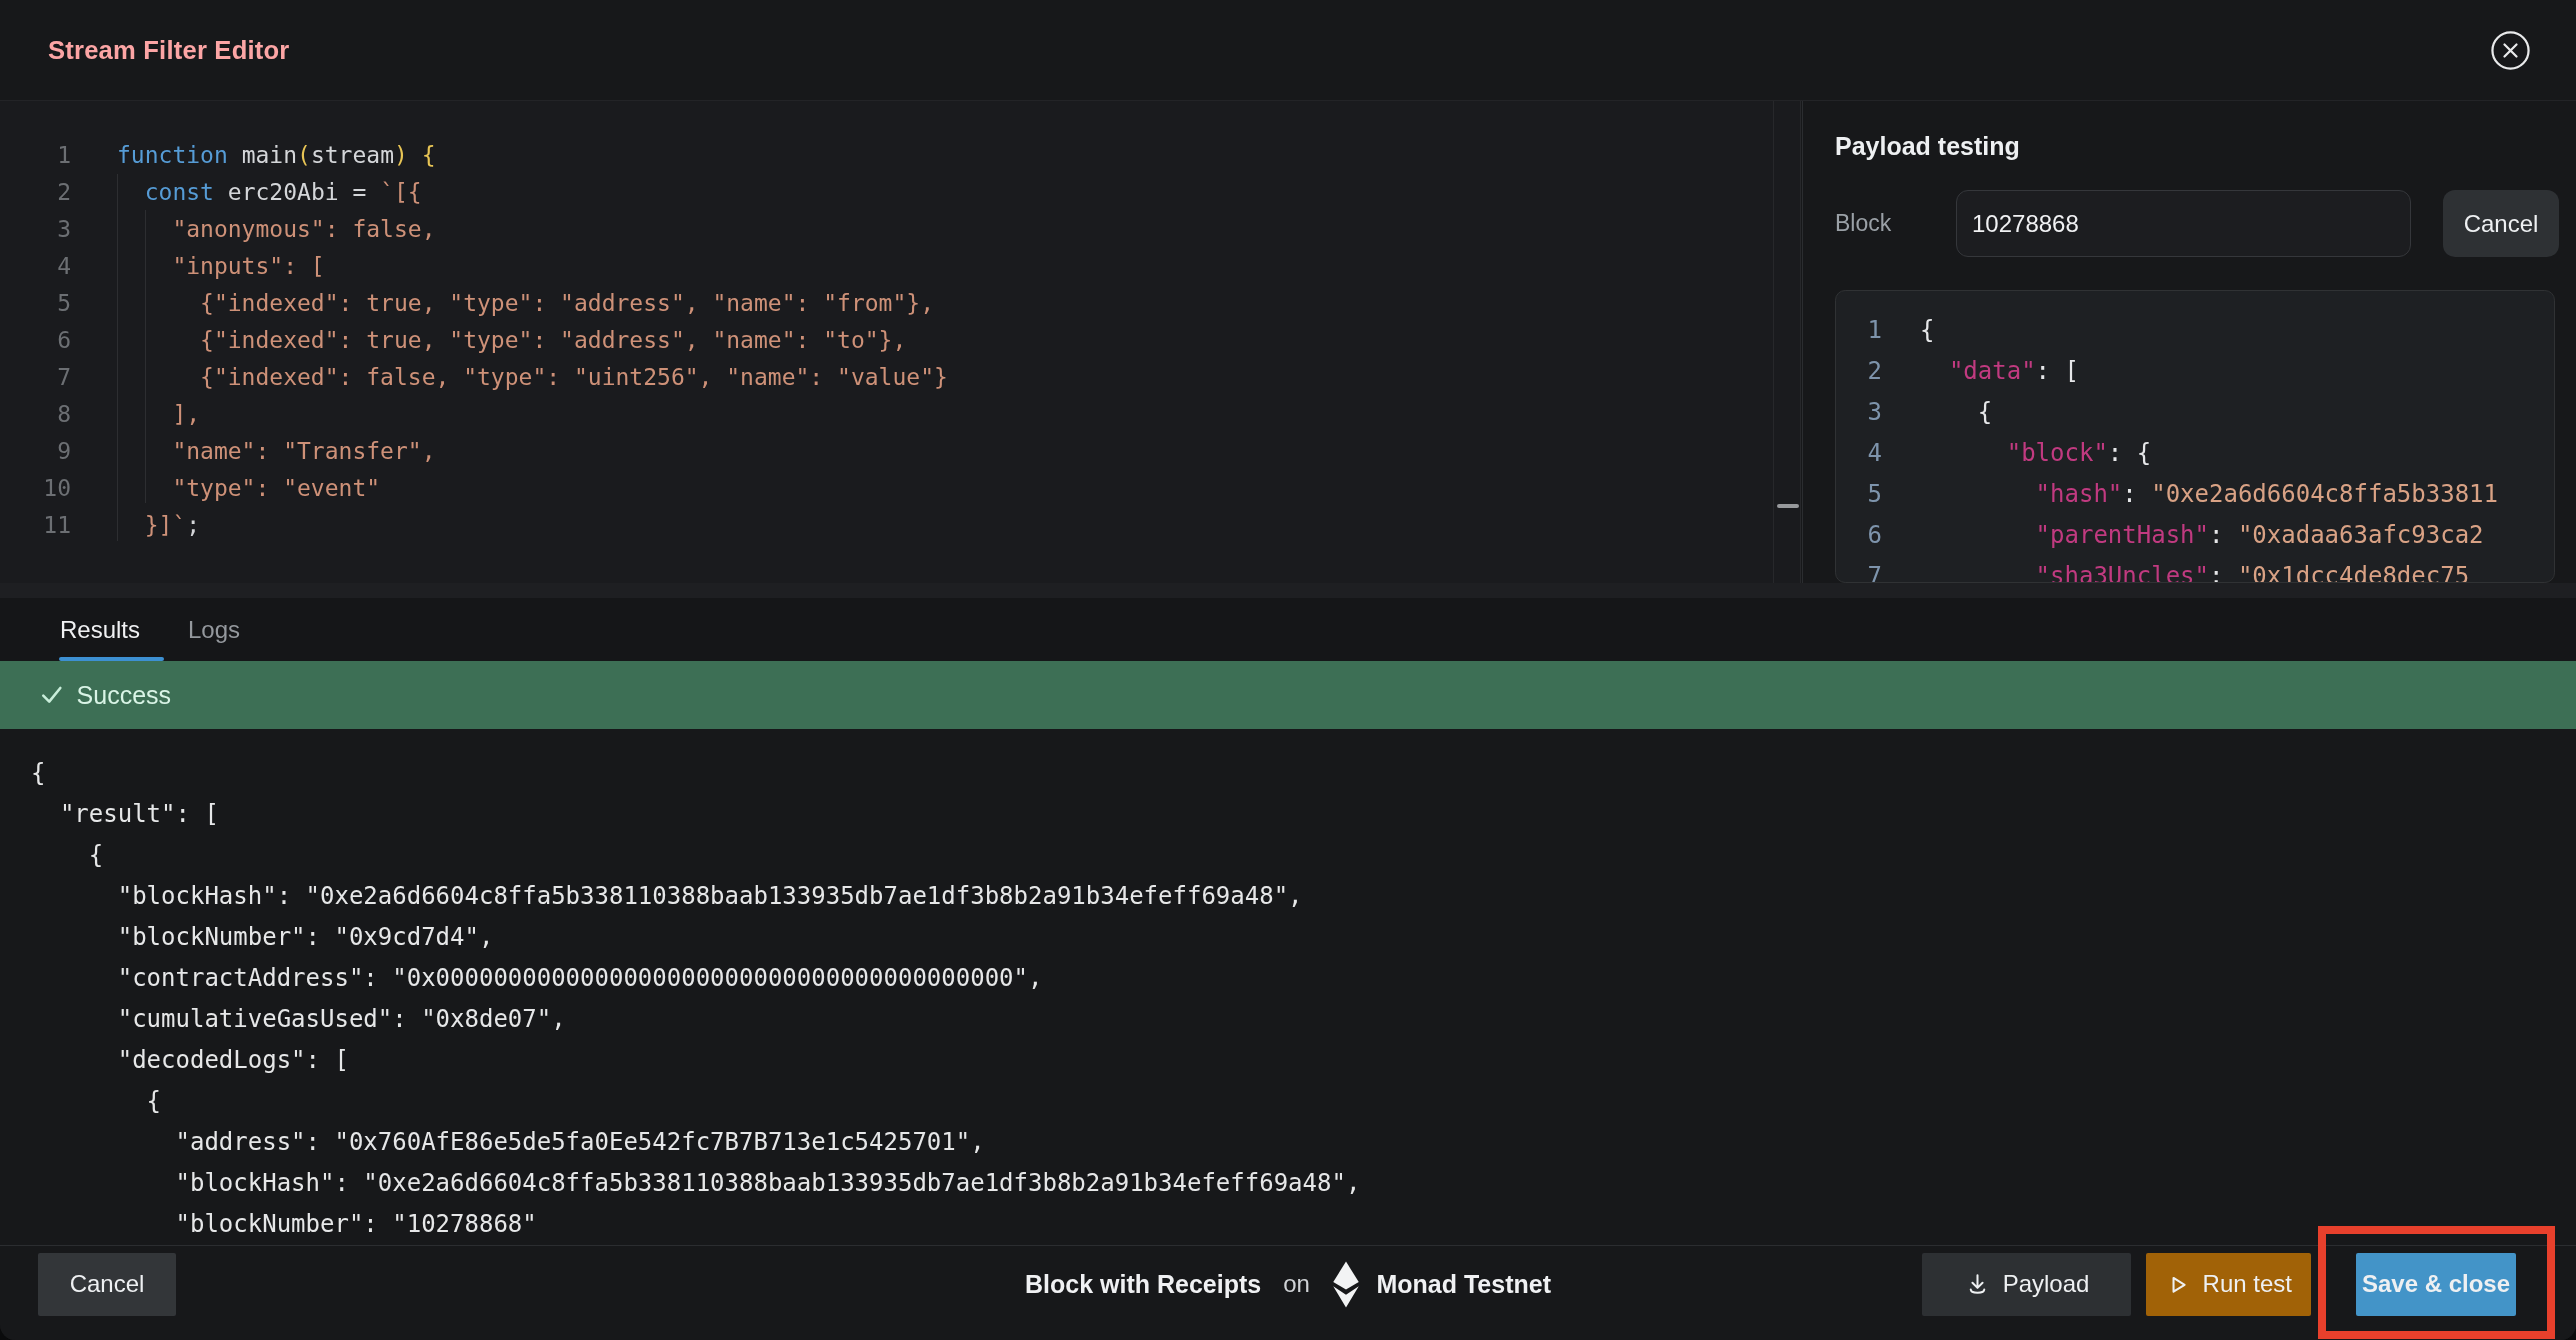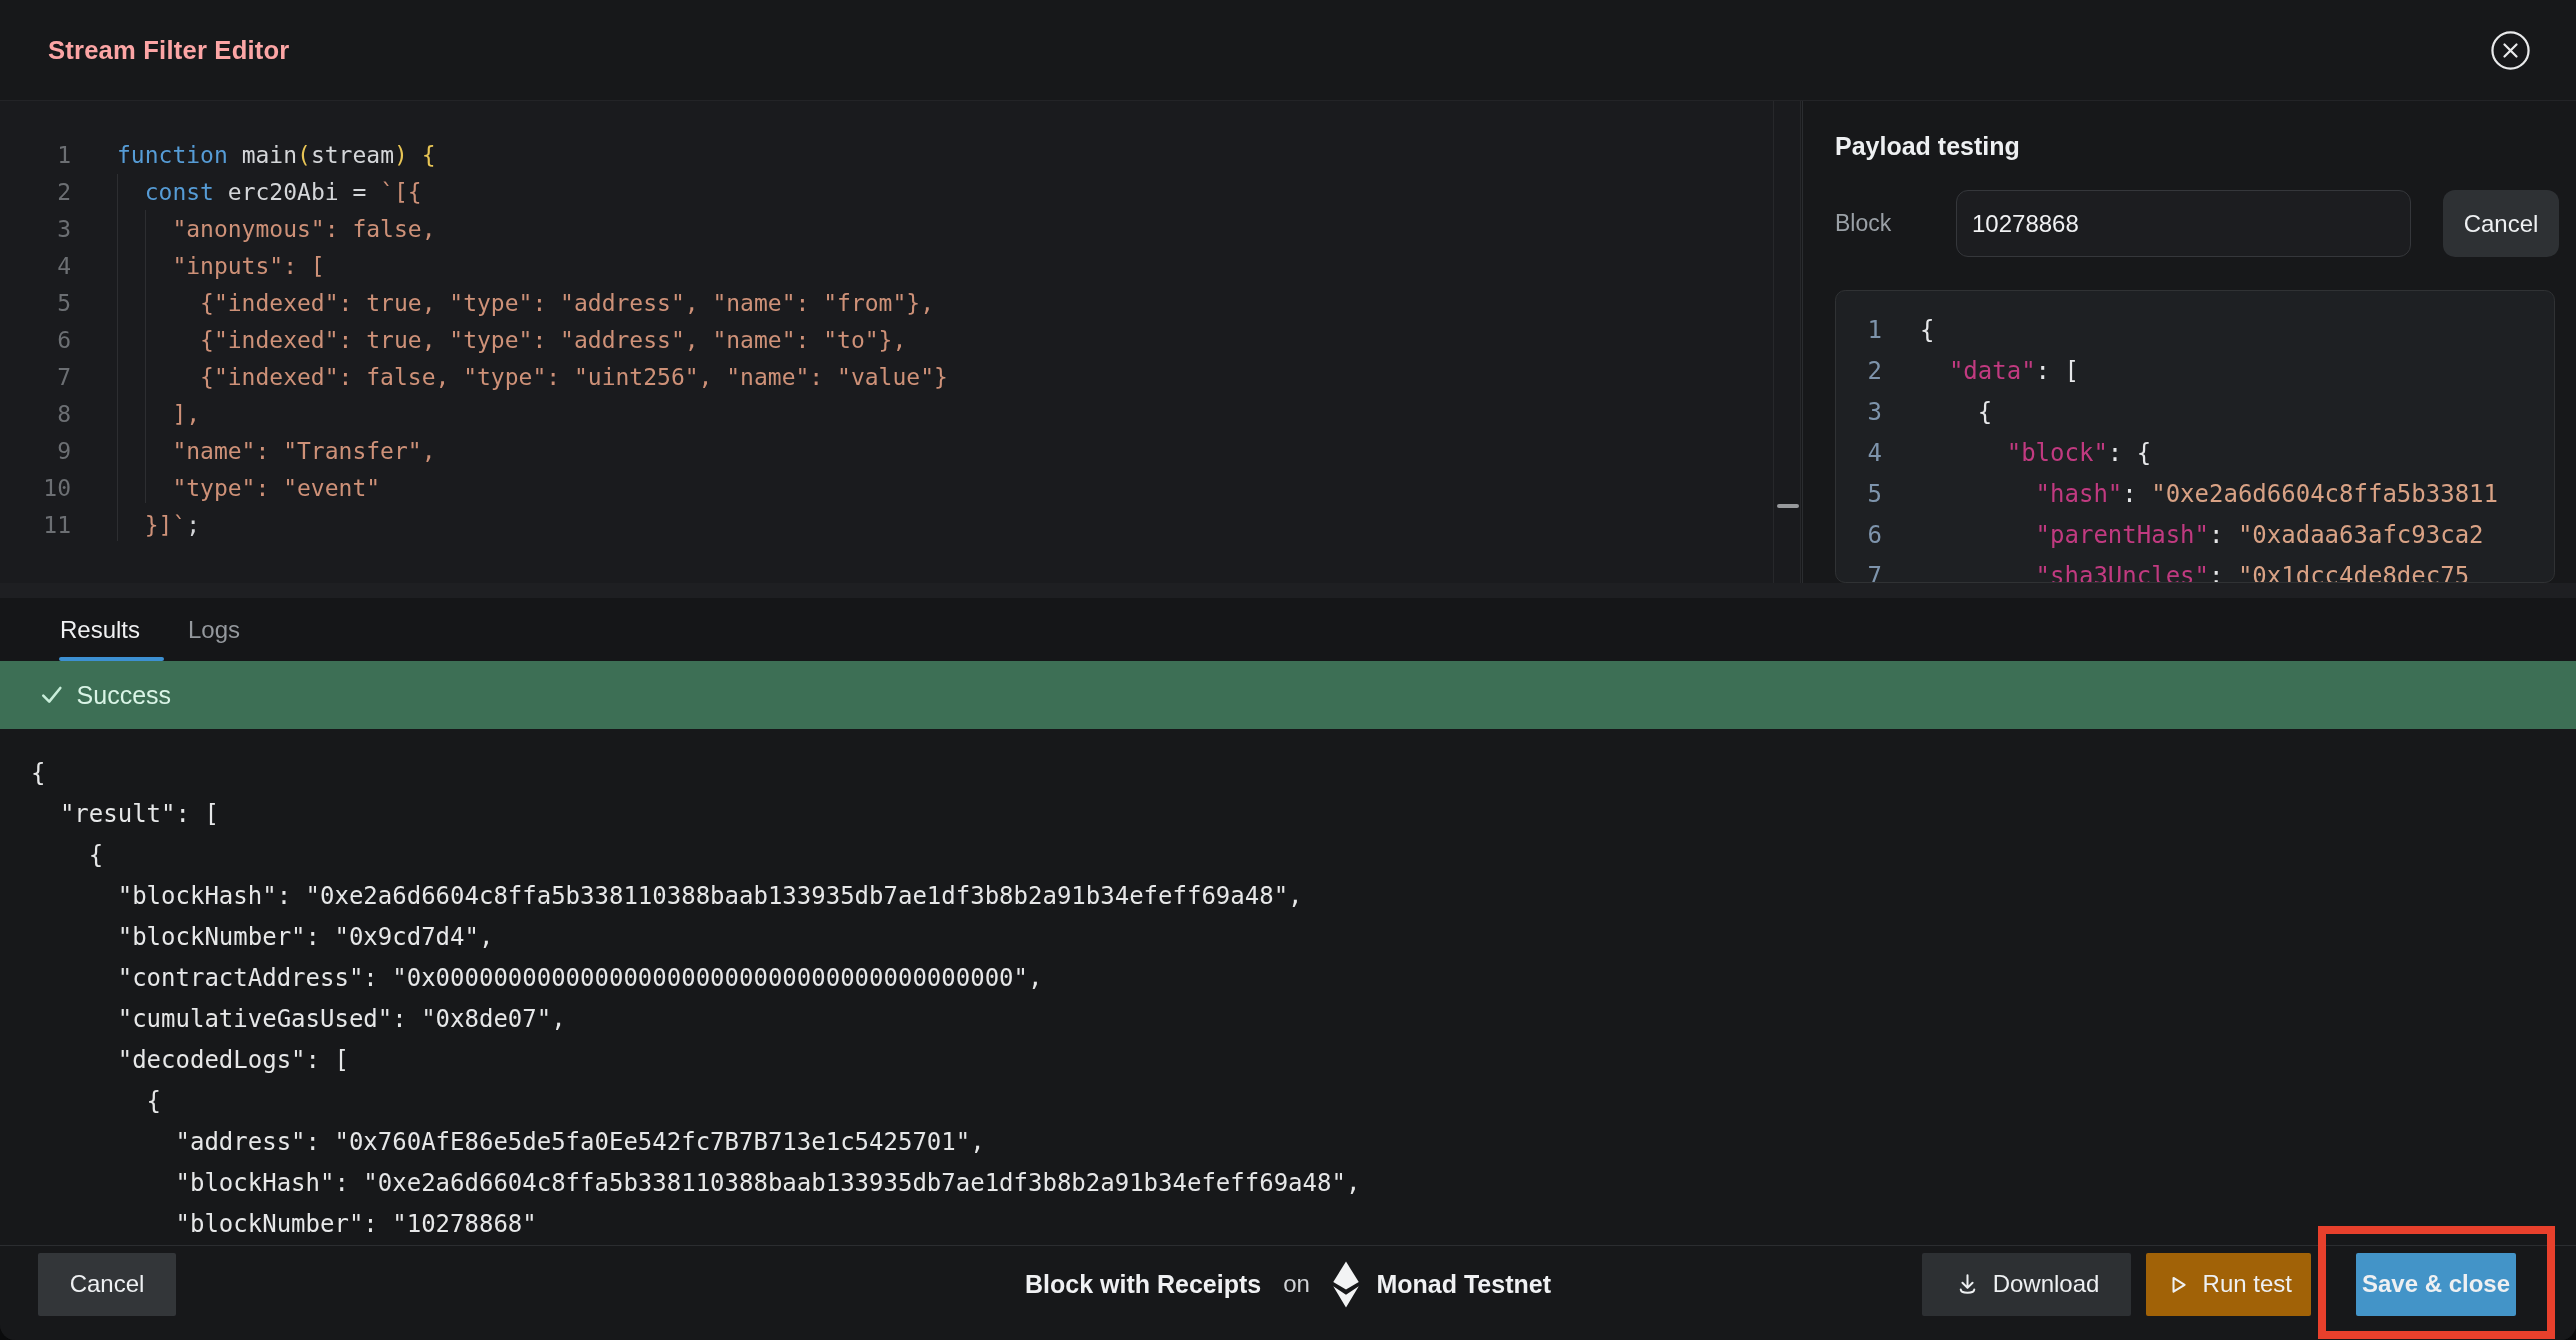--- a/index.html
+++ b/index.html
@@ -194,21 +194,21 @@
         </svg>
       </span>
       <span id="network-name">Monad Testnet</span>
     </div>
 
     <button class="btn" id="download-btn">
       <svg width="27" height="27" viewBox="0 0 32 32">
         <path d="M16 5 V19 M10 14 L16 20 L22 14" fill="none" stroke="#eef0f2" stroke-width="2.4" stroke-linecap="round" stroke-linejoin="round"></path>
         <path d="M8 22 C8 27 24 27 24 22" fill="none" stroke="#eef0f2" stroke-width="2.4" stroke-linecap="round"></path>
       </svg>
-      <span>Download</span>
+      <span>Payload</span>
     </button>
 
     <button class="btn" id="runtest-btn">
       <svg width="25.6" height="25.6" viewBox="0 0 30 30">
         <path d="M10 7 L23 15 L10 23 Z" fill="none" stroke="#eef0f2" stroke-width="2.4" stroke-linejoin="round"></path>
       </svg>
       <span>Run test</span>
     </button>
 
     <button class="btn" id="save-btn">Save &amp; close</button>

